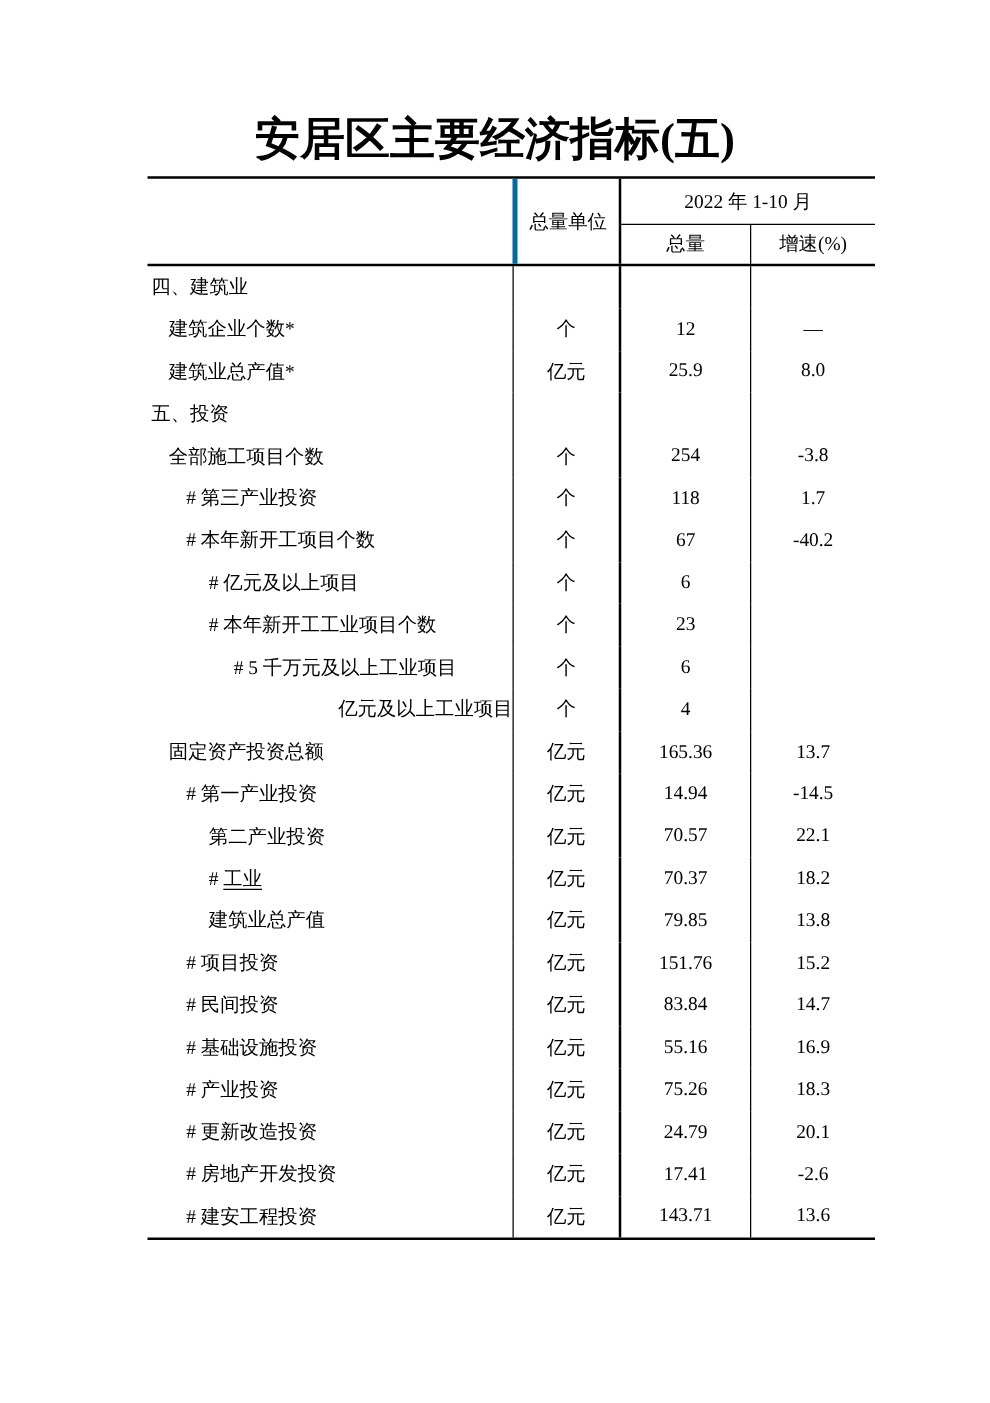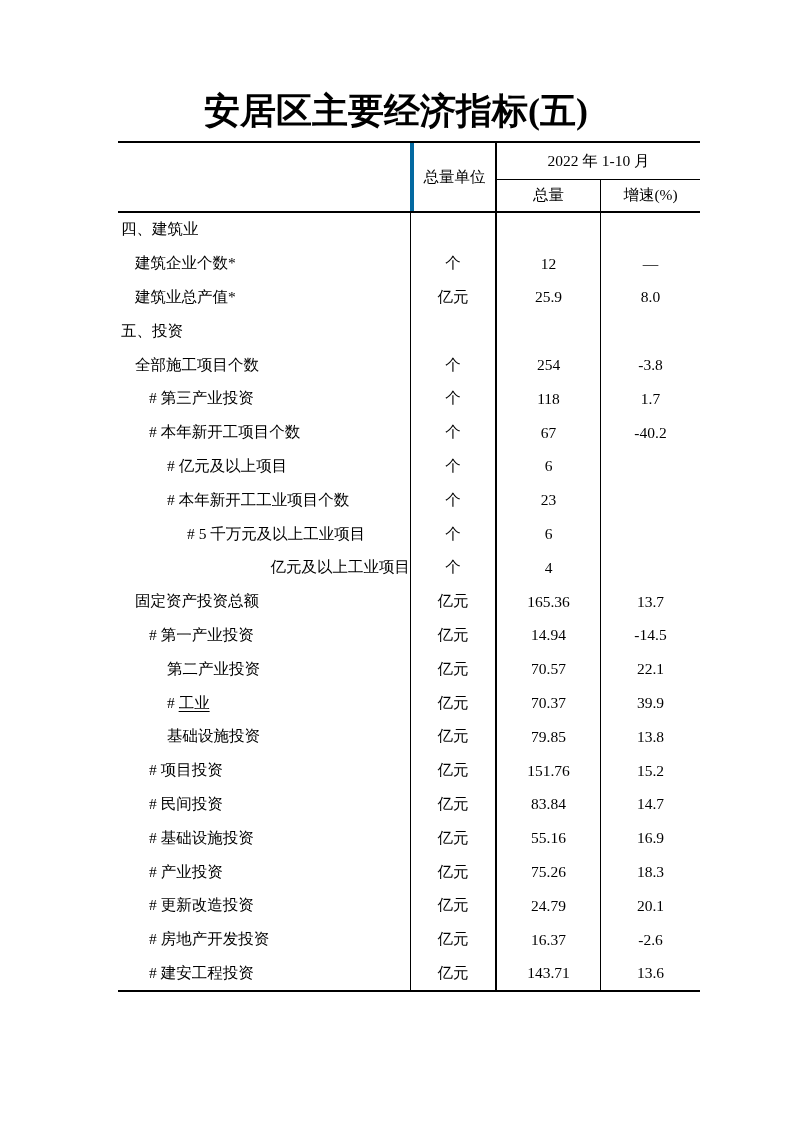--- a/index.html
+++ b/index.html
@@ -199,26 +199,26 @@
     <div class="cell c-total">70.57</div>
     <div class="cell c-growth">22.1</div>
   </div>
 
   <div class="row ind3">
     <div class="cell c-label">
             <span class="lbl"># <span class="u">工业</span></span>
           </div>
     <div class="cell c-unit">亿元</div>
     <div class="cell c-total">70.37</div>
-    <div class="cell c-growth">39.9</div>
-  </div>
-
-  <div class="row ind3">
-    <div class="cell c-label">
-            <span class="lbl">基础设施投资</span>
+    <div class="cell c-growth">18.2</div>
+  </div>
+
+  <div class="row ind3">
+    <div class="cell c-label">
+            <span class="lbl">建筑业总产值</span>
           </div>
     <div class="cell c-unit">亿元</div>
     <div class="cell c-total">79.85</div>
     <div class="cell c-growth">13.8</div>
   </div>
 
   <div class="row ind2">
     <div class="cell c-label">
             <span class="lbl"># 项目投资</span>
           </div>
@@ -261,21 +261,21 @@
     <div class="cell c-unit">亿元</div>
     <div class="cell c-total">24.79</div>
     <div class="cell c-growth">20.1</div>
   </div>
 
   <div class="row ind2">
     <div class="cell c-label">
             <span class="lbl"># 房地产开发投资</span>
           </div>
     <div class="cell c-unit">亿元</div>
-    <div class="cell c-total">16.37</div>
+    <div class="cell c-total">17.41</div>
     <div class="cell c-growth">-2.6</div>
   </div>
 
   <div class="row ind2">
     <div class="cell c-label">
             <span class="lbl"># 建安工程投资</span>
           </div>
     <div class="cell c-unit">亿元</div>
     <div class="cell c-total">143.71</div>
     <div class="cell c-growth">13.6</div>

